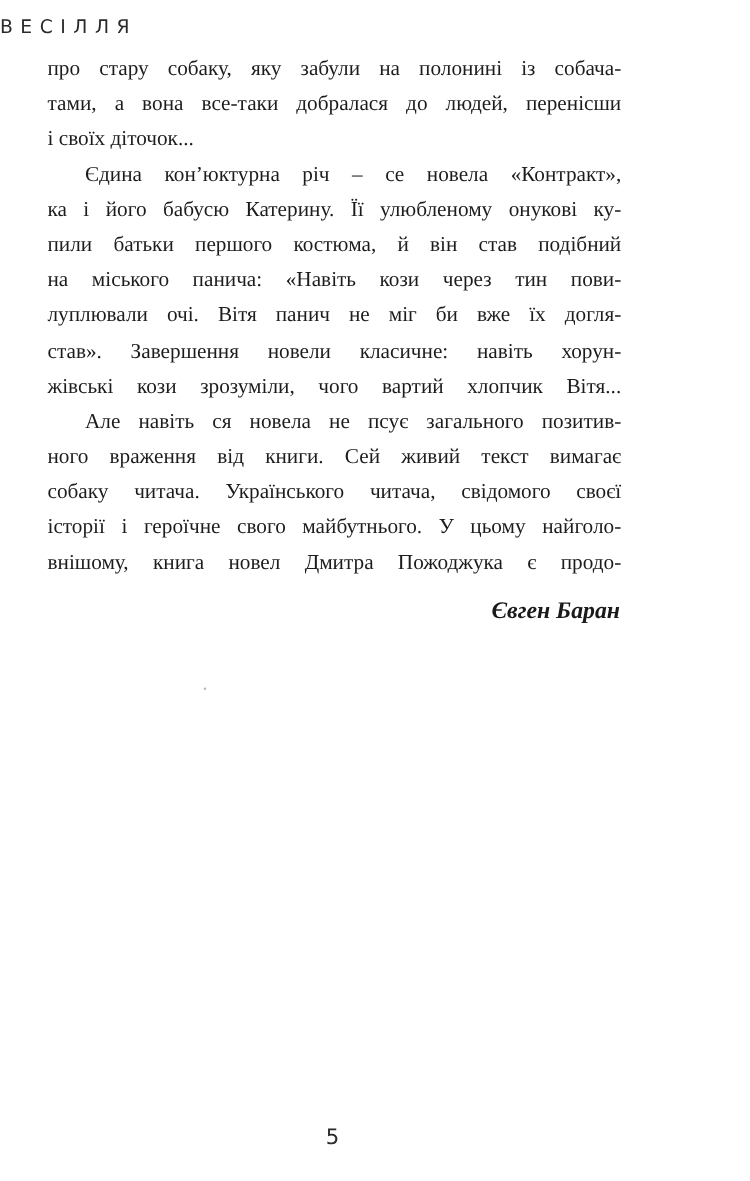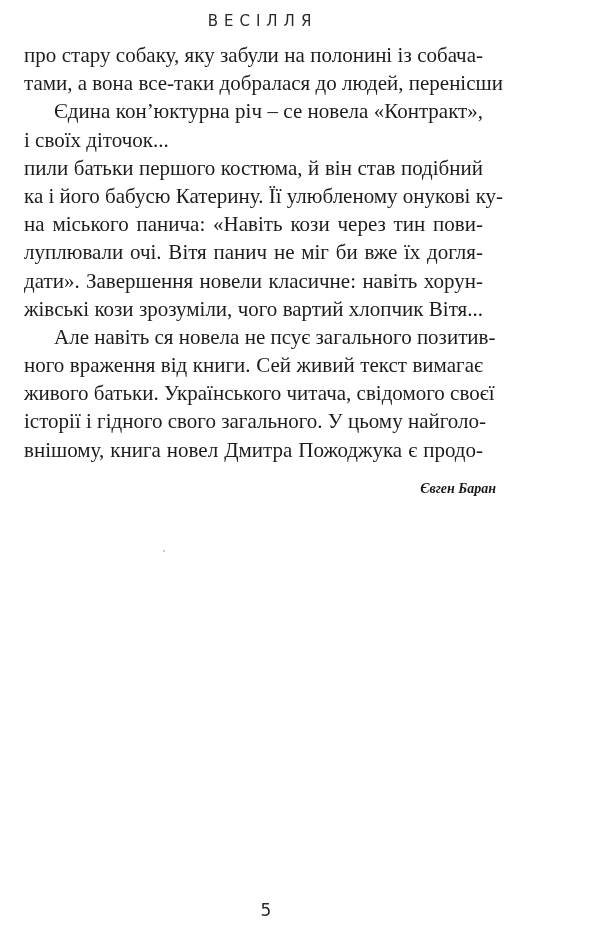--- a/index.html
+++ b/index.html
@@ -13,33 +13,32 @@
       position: relative;
       overflow: hidden;
       font-family: "Liberation Serif", "DejaVu Serif", serif;
       color: #1c1c1c;
     }
     .running-head {
       position: absolute;
       top: 12px;
       left: 0;
       width: 525px;
-      text-align: center;
       font-family: "DejaVu Sans", sans-serif;
       font-size: 15px;
       letter-spacing: 6px;
       color: #2a2a2a;
       font-weight: normal;
     }
     .text-block {
       position: absolute;
       top: 41px;
-      left: 24px;
+      left: 38px;
       width: 459px;
-      font-size: 21px;
+      font-size: 17px;
       line-height: 28.2px;
     }
     .line {
       display: block;
       white-space: nowrap;
       text-align: justify;
       text-align-last: justify;
       height: 28.2px;
     }
     .line.last {
@@ -49,21 +48,21 @@
       padding-left: 30px;
     }
     .signature {
       position: absolute;
       top: 476px;
       left: 38px;
       width: 458px;
       text-align: right;
       font-style: italic;
       font-weight: bold;
-      font-size: 14px;
+      font-size: 19px;
       line-height: 25px;
       color: #1a1a1a;
     }
     .signature span {
       display: block;
     }
     .speck {
       position: absolute;
       left: 163px;
       top: 550px;
@@ -84,32 +83,32 @@
     }
   </style>
 </head>
 <body>
 
 <div class="running-head">ВЕСІЛЛЯ</div>
 
 <div class="text-block">
   <span class="line">про стару собаку, яку забули на полонині із собача-</span>
   <span class="line">тами, а вона все-таки добралася до людей, перенісши</span>
+  <span class="line last">і своїх діточок...</span>
   <span class="line indent">Єдина кон’юктурна річ – се новела «Контракт»,</span>
-  <span class="line last">і своїх діточок...</span>
+  <span class="line">ка і його бабусю Катерину. Її улюбленому онукові ку-</span>
   <span class="line">пили батьки першого костюма, й він став подібний</span>
-  <span class="line">ка і його бабусю Катерину. Її улюбленому онукові ку-</span>
   <span class="line">на міського панича: «Навіть кози через тин пови-</span>
   <span class="line">луплювали очі. Вітя панич не міг би вже їх догля-</span>
-  <span class="line">дати». Завершення новели класичне: навіть хорун-</span>
+  <span class="line">став». Завершення новели класичне: навіть хорун-</span>
   <span class="line">жівські кози зрозуміли, чого вартий хлопчик Вітя...</span>
   <span class="line indent">Але навіть ся новела не псує загального позитив-</span>
   <span class="line">ного враження від книги. Сей живий текст вимагає</span>
-  <span class="line">живого батьки. Українського читача, свідомого своєї</span>
-  <span class="line">історії і гідного свого загального. У цьому найголо-</span>
+  <span class="line">собаку читача. Українського читача, свідомого своєї</span>
+  <span class="line">історії і героїчне свого майбутнього. У цьому найголо-</span>
   <span class="line">внішому, книга новел Дмитра Пожоджука є продо-</span>
 </div>
 
 <div class="signature">
   <span>Євген Баран</span>
 </div>
 
 <div class="speck"></div>
 
 <div class="page-number">5</div>

